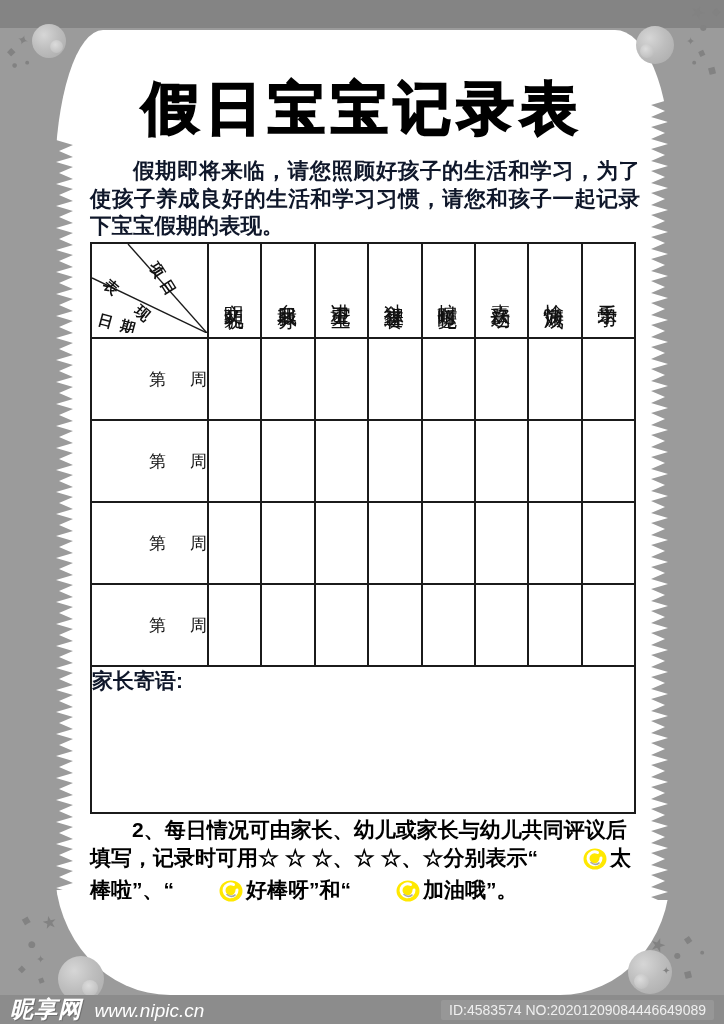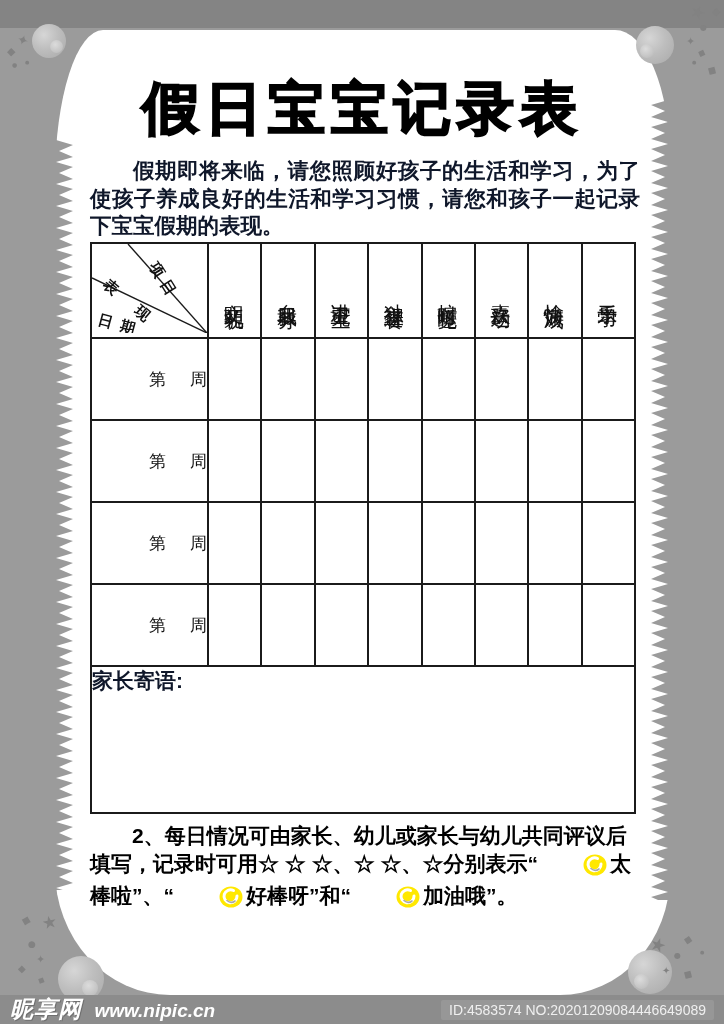--- a/index.html
+++ b/index.html
@@ -9,21 +9,21 @@
     -webkit-font-smoothing:antialiased;
   }
   
   .top-band{position:absolute;left:0;top:0;width:724px;height:28px;background:#848484;z-index:1;}
   .footer-bar{
     position:absolute;left:0;top:995px;width:724px;height:29px;background:#8c8c8c;z-index:9;
     display:flex;align-items:center;justify-content:space-between;box-sizing:border-box;padding:0 10px;
   }
   .site-logo{color:#fff;font-weight:900;font-style:italic;font-size:23px;letter-spacing:1px;
     text-shadow:1px 1px 0 #6f6f6f;}
-  .site-url{color:#fff;font-weight:700;font-style:italic;font-size:19px;margin-left:8px;}
+  .site-url{color:#fff;font-weight:400;font-style:italic;font-size:19px;margin-left:8px;}
   .id-text{color:#efefef;font-size:14px;background:rgba(255,255,255,0.10);padding:2px 8px;border-radius:2px;}
 
   
   .page{
     position:absolute;left:55px;top:30px;width:615px;height:965px;background:#ffffff;z-index:2;
     border-top-left-radius:48px 150px;border-top-right-radius:55px 130px;
     border-bottom-right-radius:110px 120px;border-bottom-left-radius:115px 125px;
   }
   .teeth{position:absolute;z-index:4;}
 
@@ -72,21 +72,21 @@
   td.week-cell .w1{margin-right:24px;}
   td.record-cell{background:#fff;}
   td.message-cell{vertical-align:top;text-align:left;padding:8px 10px;
     font-size:21px;font-weight:700;color:#0f172a;}
 
   .corner-svg text{font-family:"Liberation Serif",serif;font-size:15px;fill:#111;}
 
   .notes{position:absolute;left:35px;top:786px;width:554px;z-index:5;
     font-size:21px;line-height:27.5px;font-weight:600;color:#000;}
   .notes p{margin:0;}
-  .notes p.indent{text-indent:2em;margin-top:6px;}
+  .notes p.indent{text-indent:2em;}
   .smiley{display:inline-block;vertical-align:-5px;margin:0 3px;}
 </style>
 </head>
 <body>
 
 <div id="stage">
 
   <div class="top-band"></div>
 
   <div class="page"></div>

